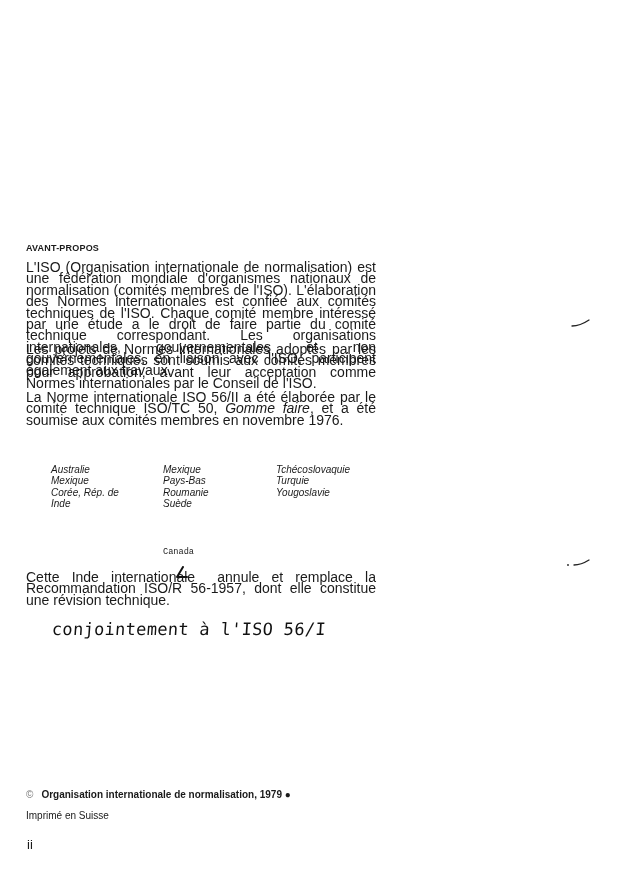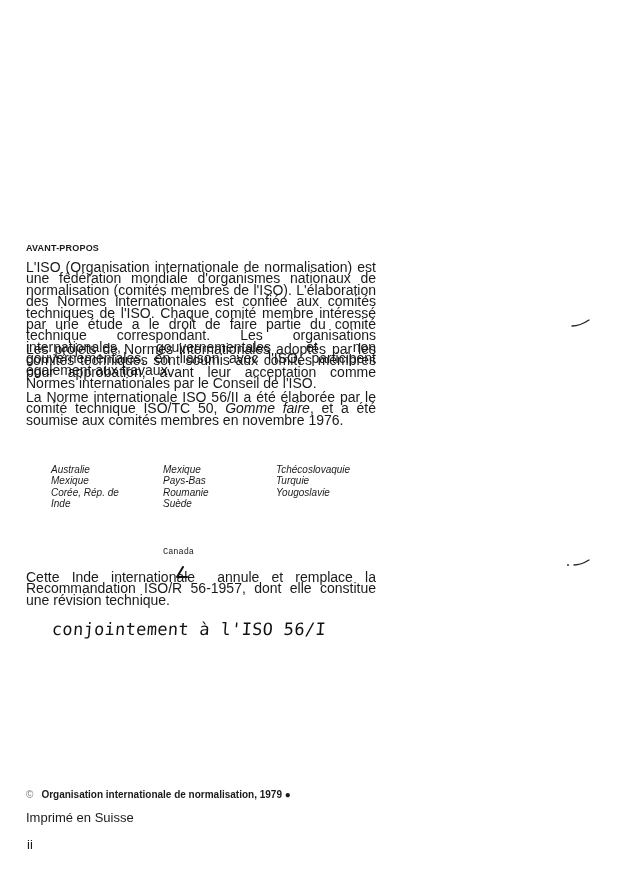--- a/index.html
+++ b/index.html
@@ -15,21 +15,21 @@
   .col div { white-space: nowrap; }
   .canada { position: absolute; left: 163px; top: 547px; font-size: 8.6px; font-family: Liberation Mono, monospace; }
   .handwriting {
     position: absolute; left: 52px; top: 619px; font-family: "DejaVu Sans Mono", monospace;
     font-size: 17px; transform: skewX(-4deg); letter-spacing: 0.3px; color: #111;
   }
   .caret { position: absolute; left: 174px; top: 566px; width: 14px; height: 14px; }
   .mark { position: absolute; }
   .footer-copy { position: absolute; left: 26px; top: 789px; font-size: 10px; font-weight: bold; }
   .footer-copy .sym { font-weight: normal; color: #777; margin-right: 8px; }
-  .footer-print { position: absolute; left: 26px; top: 810px; font-size: 13px; }
+  .footer-print { position: absolute; left: 26px; top: 810px; font-size: 10px; }
   .page-num { position: absolute; left: 27px; top: 837px; font-size: 13px; }
   em { font-style: italic; }
 </style>
 </head>
 <body>
 
 <div class="page">
 
   <div class="heading">AVANT-PROPOS</div>
 

